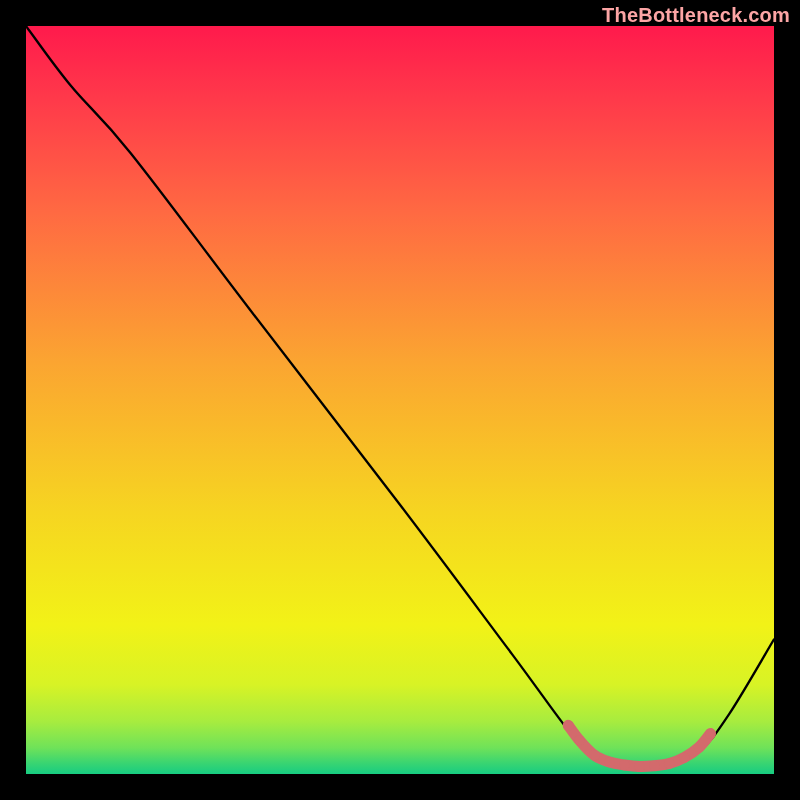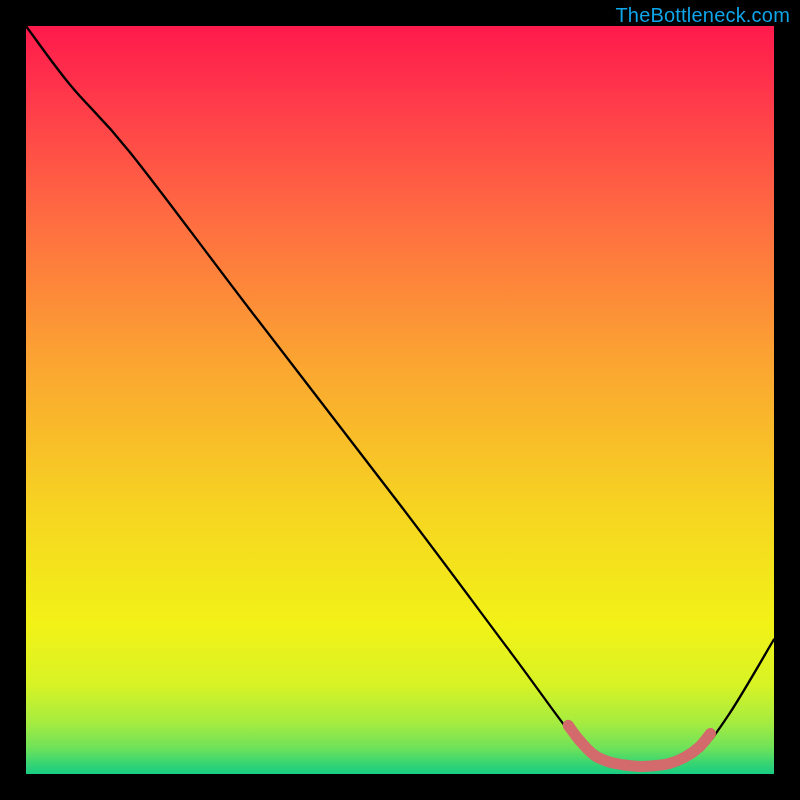--- a/index.html
+++ b/index.html
@@ -37,22 +37,22 @@
     top: 0;
     width: 100%;
     height: 100%;
   }
   .watermark {
     position: absolute;
     top: 4px;
     right: 10px;
     font-family: Arial, Helvetica, sans-serif;
     font-size: 20px;
-    font-weight: 400;
-    color: #0ea5e9;
+    font-weight: 700;
+    color: #fca5a5;
     letter-spacing: 0.2px;
   }
 </style>
 </head>
 <body>
 
 <div class="outer">
   <div class="plot">
     <svg class="gradient" viewBox="0 0 748 748" preserveAspectRatio="none">
       <defs>

